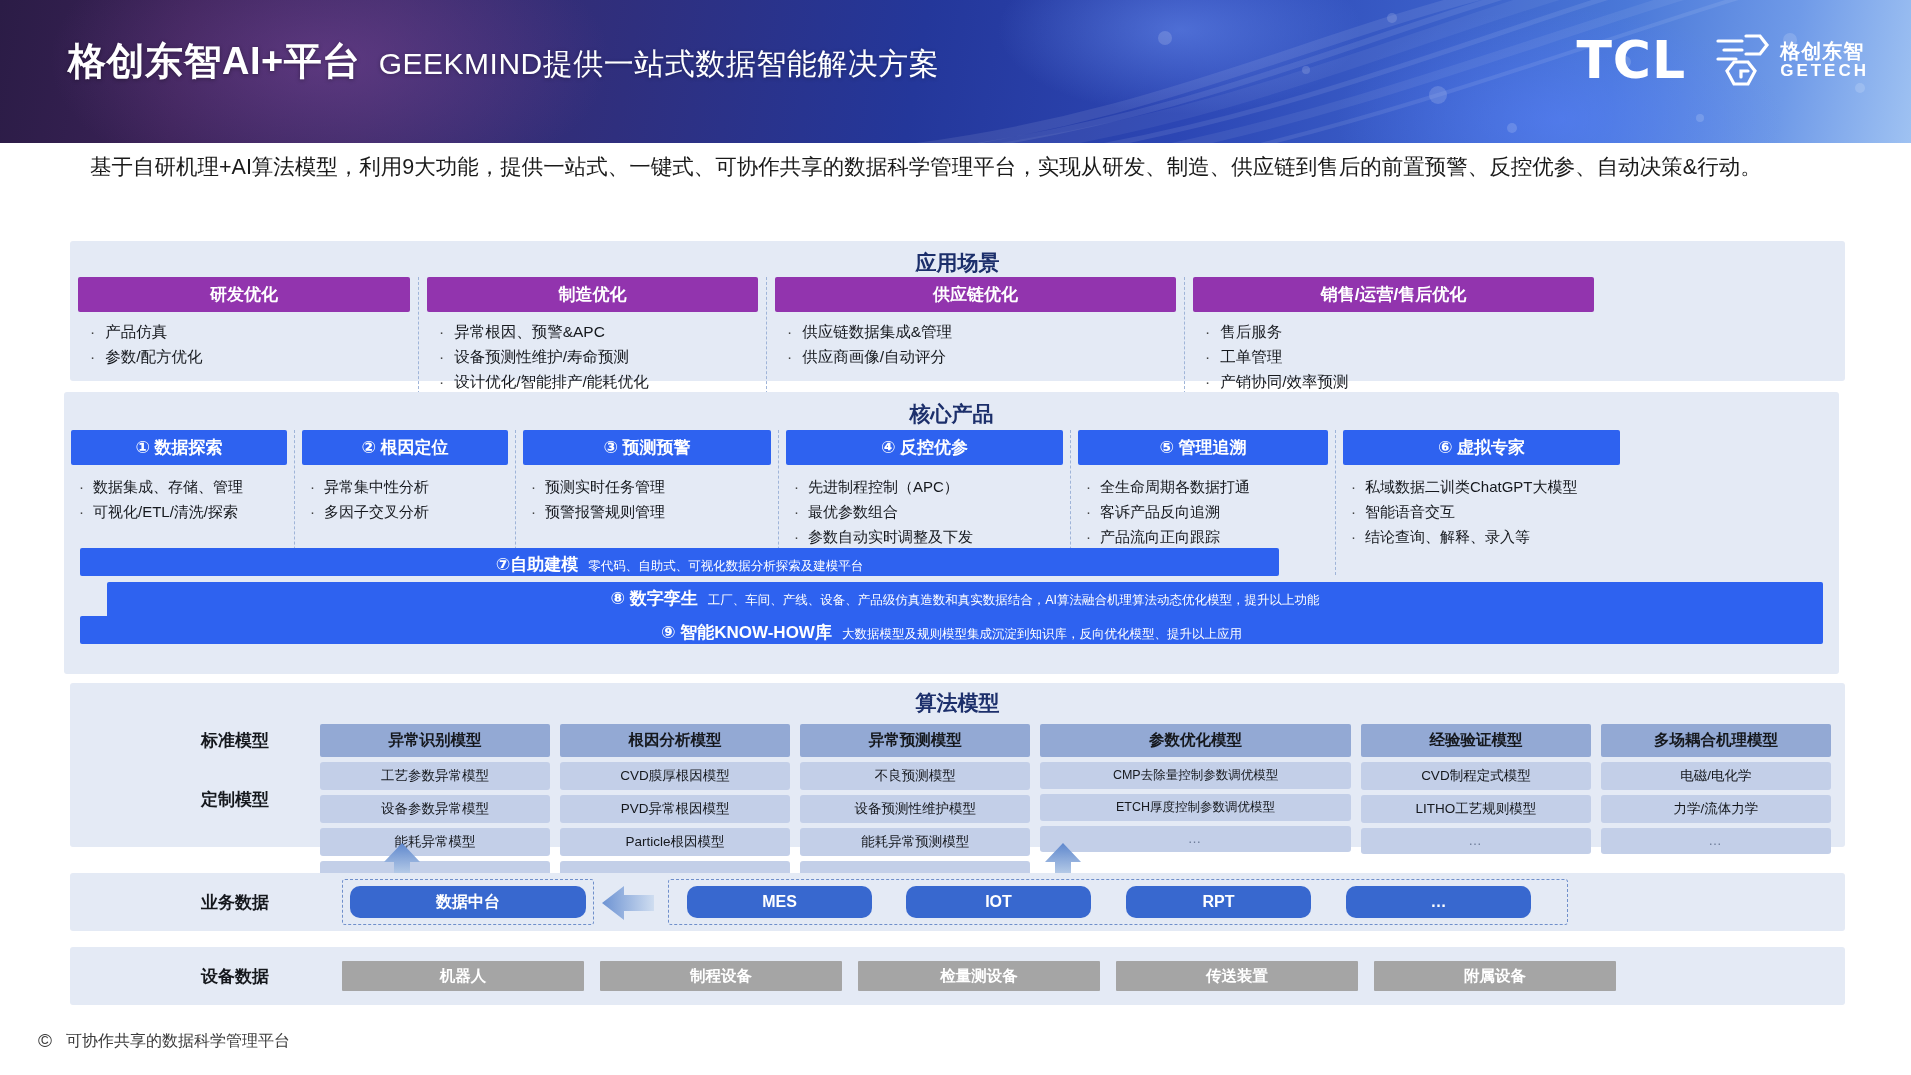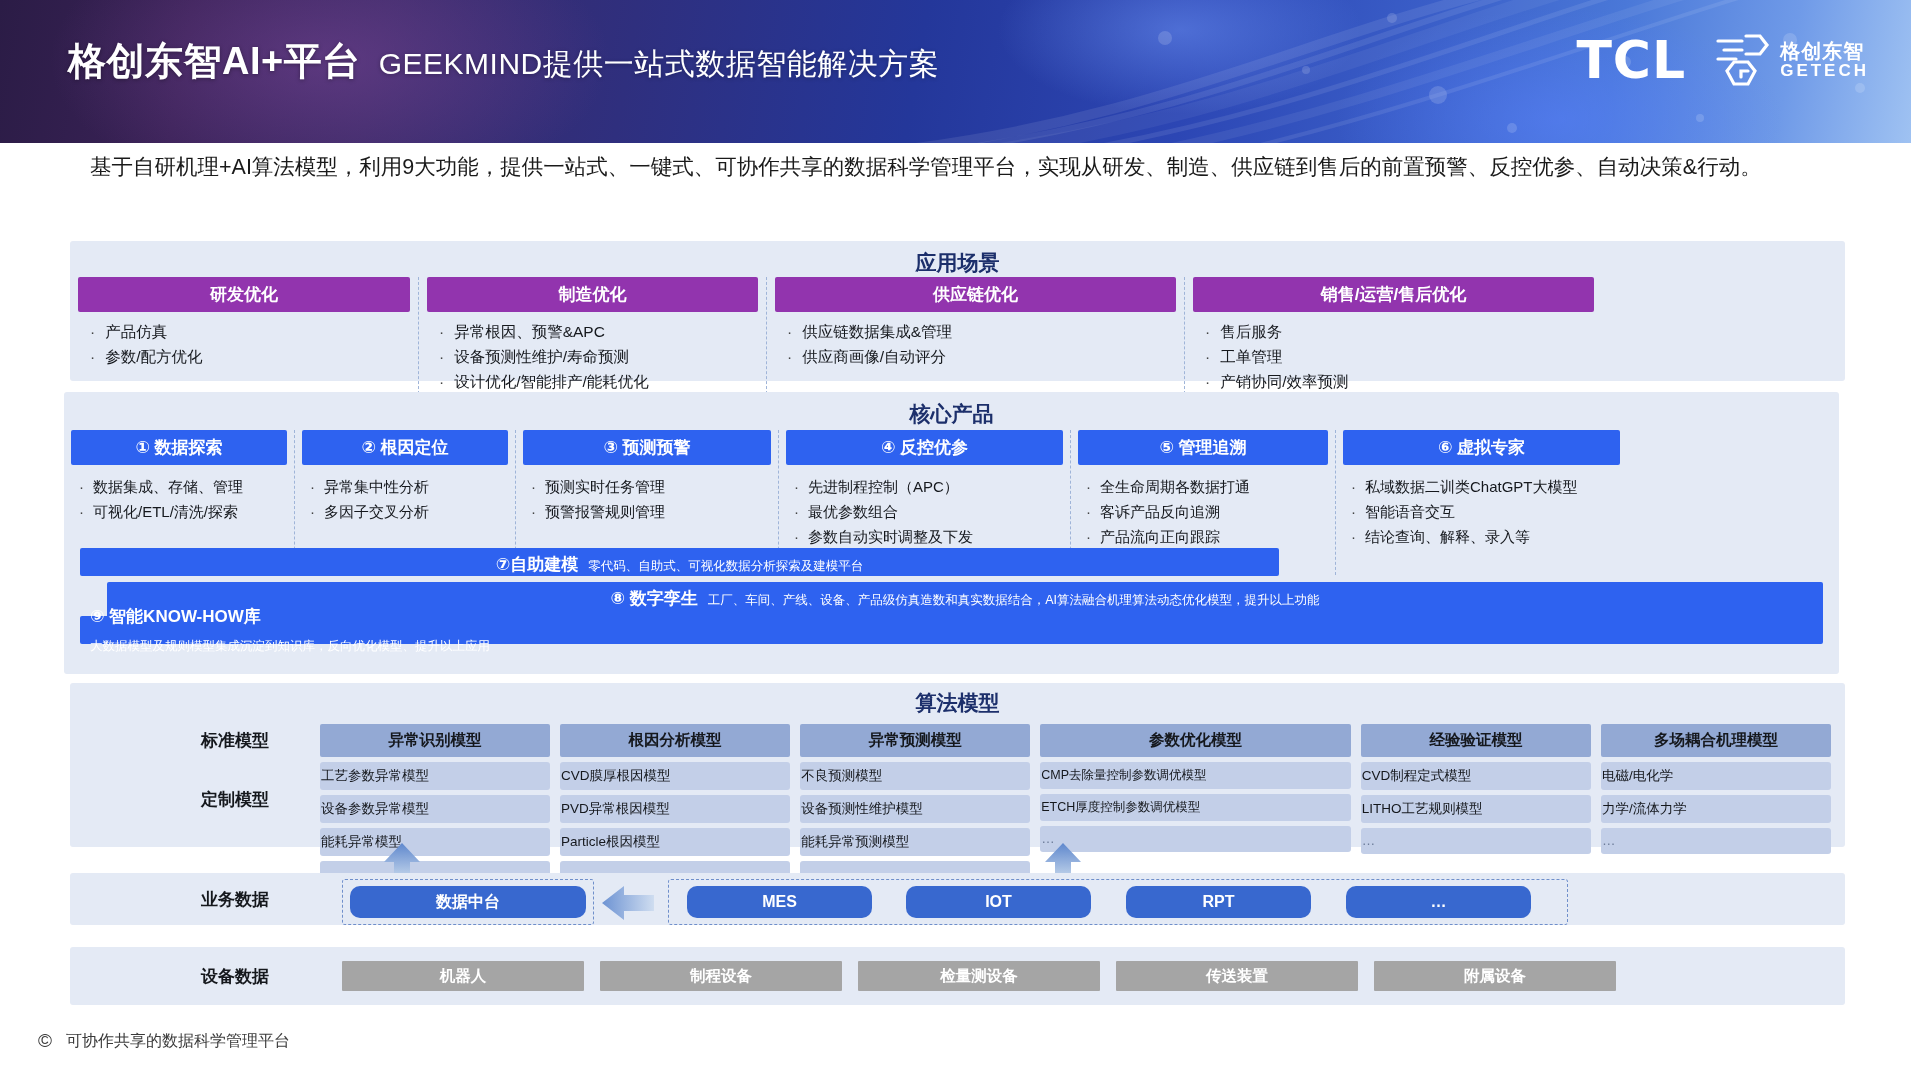--- a/index.html
+++ b/index.html
@@ -109,31 +109,31 @@
     font-weight: bold; font-size: 17px; color: #15181d;
   }
   .algo-grid { position: absolute; left: 250px; top: 41px; right: 14px; display: flex; gap: 10px; }
   .algo-col { flex: 1; display: flex; flex-direction: column; gap: 5px; }
   .algo-head {
     background: #93a9d4; color: #15181d; font-weight: bold; font-size: 15.5px;
     text-align: center; padding: 6px 2px; border-radius: 2px;
   }
   .algo-cell {
     background: #c3cfe8; color: #15181d; font-size: 13.5px;
-    text-align: left; padding: 5px 1px; border-radius: 3px; min-height: 26px;
+    text-align: center; padding: 5px 15px; border-radius: 3px; min-height: 26px;
   }
   .algo-cell.small { font-size: 12.5px; }
   .algo-cell.dots { color: #6d7c99; letter-spacing: 2px; }
 
   
   .up-arrow { position: absolute; width: 40px; height: 34px; }
   .up-arrow svg { display: block; }
 
   
-  #panel-business { left: 70px; top: 873px; width: 1775px; height: 52px; }
+  #panel-business { left: 70px; top: 873px; width: 1775px; height: 58px; }
   
   #panel-device { left: 70px; top: 947px; width: 1775px; height: 58px; }
   .row-label {
     position: absolute; left: 90px; top: 50%; transform: translateY(-50%);
     width: 150px; text-align: center; font-weight: bold; font-size: 17px; color: #15181d;
   }
   .dashbox {
     position: absolute; border: 1.4px dashed #6f8fcb; border-radius: 3px;
   }
   .bizchip {
@@ -391,21 +391,21 @@
     </div>
 
     <div class="bluebar" style="top:156px; right:560px; height:28px;">
       <span class="bb-title">⑦自助建模</span>
       <span class="bb-desc">零代码、自助式、可视化数据分析探索及建模平台</span>
     </div>
     <div class="bluebar" style="top:190px; height:40px;margin-left:27px;">
       <span class="bb-title">⑧ 数字孪生</span>
       <span class="bb-desc">工厂、车间、产线、设备、产品级仿真造数和真实数据结合，AI算法融合机理算法动态优化模型，提升以上功能</span>
     </div>
-    <div class="bluebar" style="top:224px; height:28px;flex-direction:column;">
+    <div class="bluebar" style="top:224px; height:28px;">
       <span class="bb-title">⑨ 智能KNOW-HOW库</span>
       <span class="bb-desc">大数据模型及规则模型集成沉淀到知识库，反向优化模型、提升以上应用</span>
     </div>
   </div>
 
   <div class="panel" id="panel-algo">
     <div class="algo-bg"></div>
     <div class="panel-title" style="top:6px;">算法模型</div>
 
     <div class="algo-rowlabel" style="top:46px;">标准模型</div>

